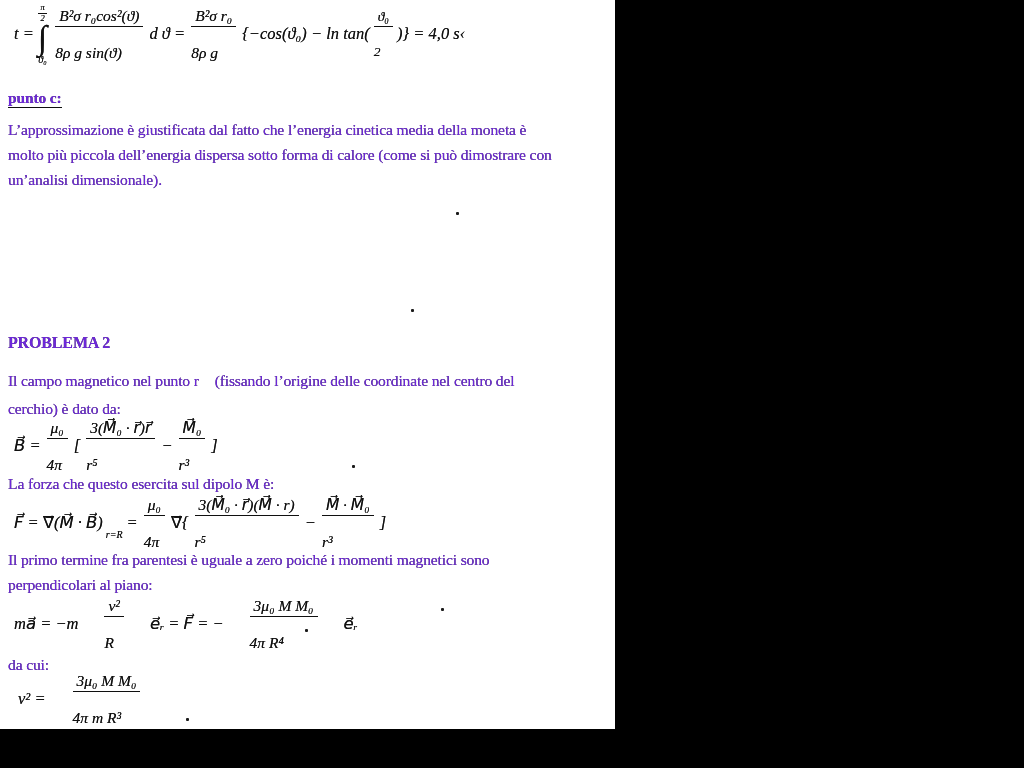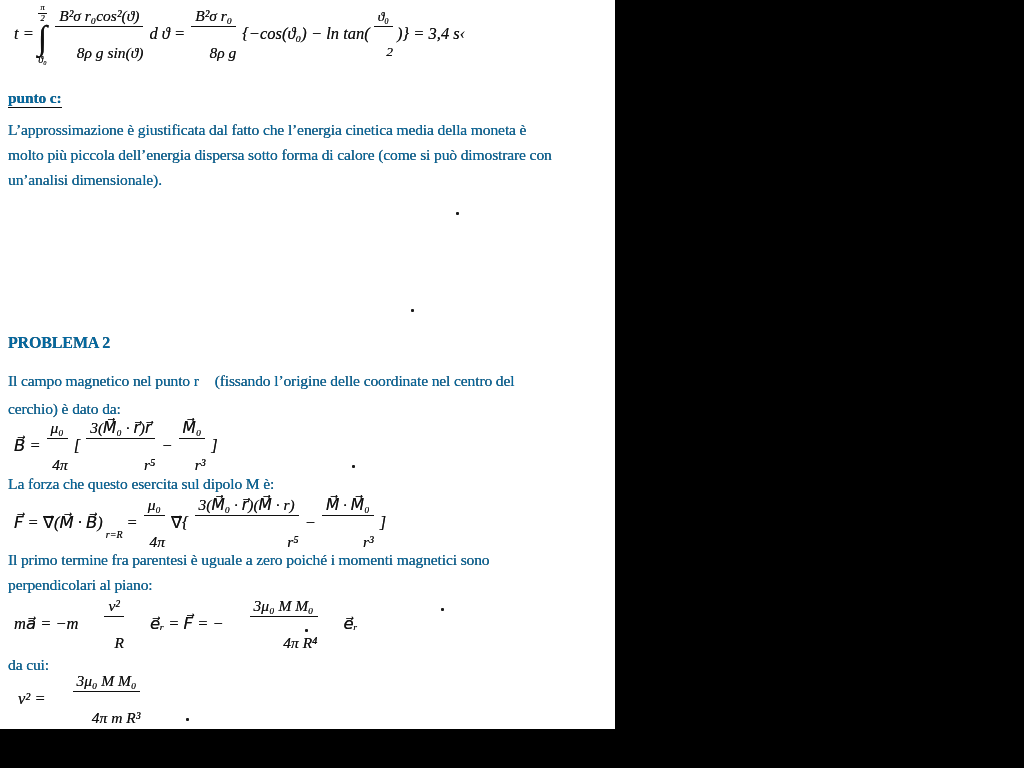--- a/index.html
+++ b/index.html
@@ -7,36 +7,36 @@
     position:relative; width:1024px; height:768px;
     background:#000; overflow:hidden;
     font-family:"Liberation Serif","DejaVu Serif",serif;
   }
   .page {
     position:absolute; left:0; top:0; width:615px; height:729px;
     background:#fff;
   }
   
   .tline {
-    position:absolute; color:#0369a1; font-size:15.6px;
+    position:absolute; color:#6d28d9; font-size:15.6px;
     letter-spacing:-0.15px; white-space:nowrap;
     text-shadow:0 0 0.3px rgba(0,0,0,0.75);
     font-family:Liberation Serif, serif;
   }
   .heading { font-weight:bold; font-size:15.5px; }
   .underl { border-bottom:1.6px solid #0e0e0e; padding-bottom:1px; }
   
   .math {
     position:absolute; display:flex; align-items:center;
     color:#101010; font-style:italic; font-size:16.5px;
     white-space:nowrap; text-shadow:0 0 0.3px rgba(0,0,0,0.75);
     font-family:"Liberation Serif","DejaVu Serif","DejaVu Sans",serif;
   }
   .tok { margin:0 2px; }
-  .frac { display:inline-flex; flex-direction:column; align-items:flex-end; margin:0 4px; line-height:1.15; font-size:15.5px; }
+  .frac { display:inline-flex; flex-direction:column; align-items:flex-start; margin:0 4px; line-height:1.15; font-size:15.5px; }
   .frac .num { border-bottom:1.4px solid #101010; padding:0 4px 1px 4px; }
   .frac .den { padding-top:17px; }
   .frac.small { font-size:13.5px; margin:0 2px; }
   .intwrap { display:inline-flex; flex-direction:column; align-items:center; margin:0 4px 0 2px; }
   .int { font-size:34px; line-height:0.85; font-style:normal; }
   .minifrac { display:inline-flex; flex-direction:column; align-items:center; font-size:8.5px; line-height:1.1; margin-bottom:1px; }
   .minifrac .mnum { border-bottom:1px solid #101010; padding:0 2px; }
   .limbot { font-size:10px; margin-top:1px; }
   .subsc { font-size:10px; position:relative; top:8px; margin:6px 2px 0 1px; }
   
@@ -65,21 +65,21 @@
       <span class="tok">d ϑ =</span>
       <span class="frac">
         <span class="num">B²σ r₀</span>
         <span class="den">8ρ g</span>
       </span>
       <span class="tok">{−cos(ϑ₀) − ln tan(</span>
       <span class="frac small">
         <span class="num">ϑ₀</span>
         <span class="den">2</span>
       </span>
-      <span class="tok">)} = 3,4 s‹</span>
+      <span class="tok">)} = 4,0 s‹</span>
     </div>
 
     <div class="tline heading" style="left:8px; top:89px;">
       <span class="underl">punto c:</span>
     </div>
     <div class="tline" style="left:8px; top:146px;">molto più piccola dell’energia dispersa sotto forma di calore (come si può dimostrare con</div>
     <div class="tline" style="left:8px; top:121px;">L’approssimazione è giustificata dal fatto che l’energia cinetica media della moneta è</div>
     <div class="tline" style="left:8px; top:171px;">un’analisi dimensionale).</div>
 
     <div class="tline heading" style="left:8px; top:334px; font-size:16px;text-align:center;">PROBLEMA 2</div>

